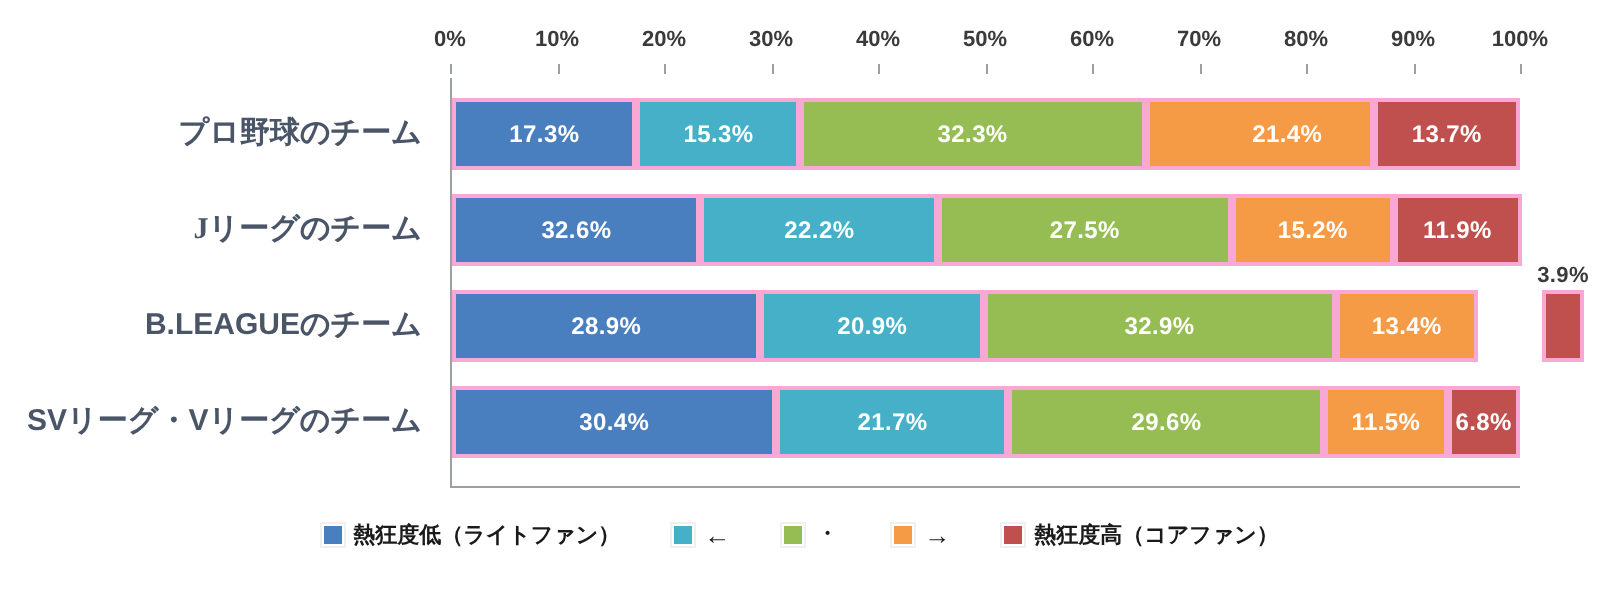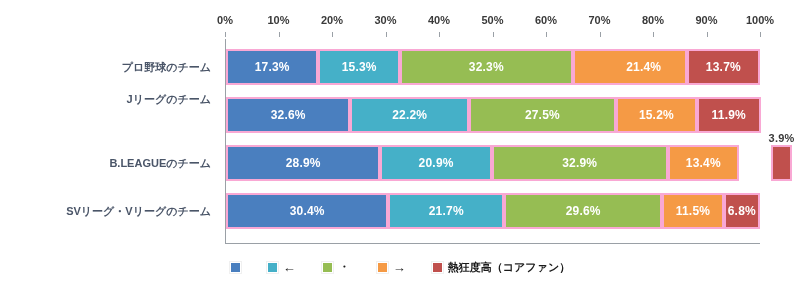--- a/index.html
+++ b/index.html
@@ -101,28 +101,28 @@
     left: 0;
     top: 39px;
     width: 218px;
     height: 205px;
   }
   .y-label {
     position: absolute;
     right: 7px;
     height: 36px;
     line-height: 36px;
-    font-size: 11px;
+    font-size: 15px;
     font-weight: bold;
     color: #4a5568;
     white-space: nowrap;
     text-align: center;
   }
   .y-label-0 { top: 10px; }
-  .y-label-1 { top: 42px; }
+  .y-label-1 { top: 58px; font-family: Liberation Serif, serif; }
   .y-label-2 { top: 106px; }
   .y-label-3 { top: 154px; }
 
   
   .legend {
     position: absolute;
     left: 0;
     top: 258px;
     width: 800px;
     display: flex;
@@ -263,20 +263,21 @@
       <div class="seg" style="flex: 0 0 6.8%; background: rgb(192, 80, 77);">
           <span class="seg-label">6.8%</span>
         </div>
     </div>
 
   </div>
 
   <div class="legend">
     <div class="legend-item">
       <span class="legend-swatch" style="background: rgb(74, 127, 191);"></span>
+      <span class="legend-text">熱狂度低（ライトファン）</span>
     </div>
     <div class="legend-item">
       <span class="legend-swatch" style="background: rgb(69, 176, 200);"></span>
       <span class="legend-text arrow">←</span>
     </div>
     <div class="legend-item">
       <span class="legend-swatch" style="background: rgb(150, 189, 83);"></span>
       <span class="legend-text arrow">・</span>
     </div>
     <div class="legend-item">

